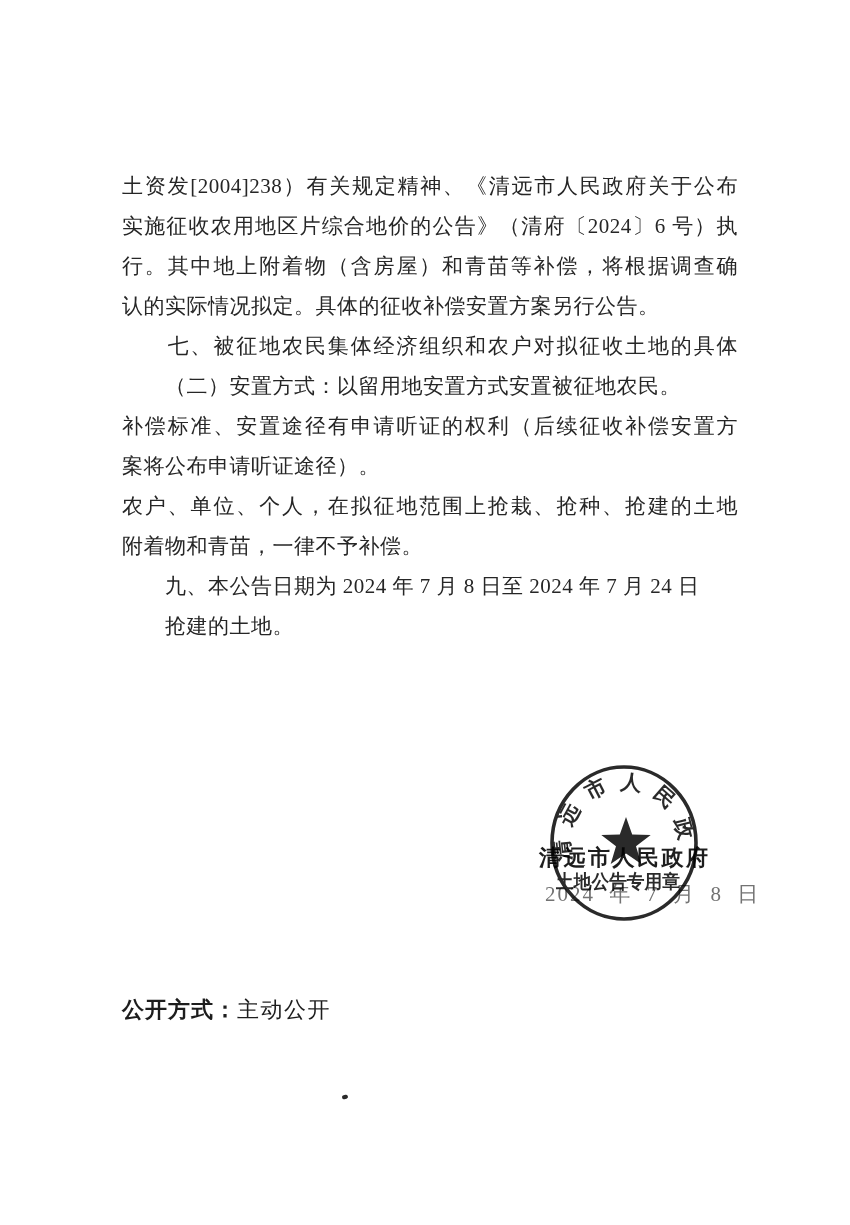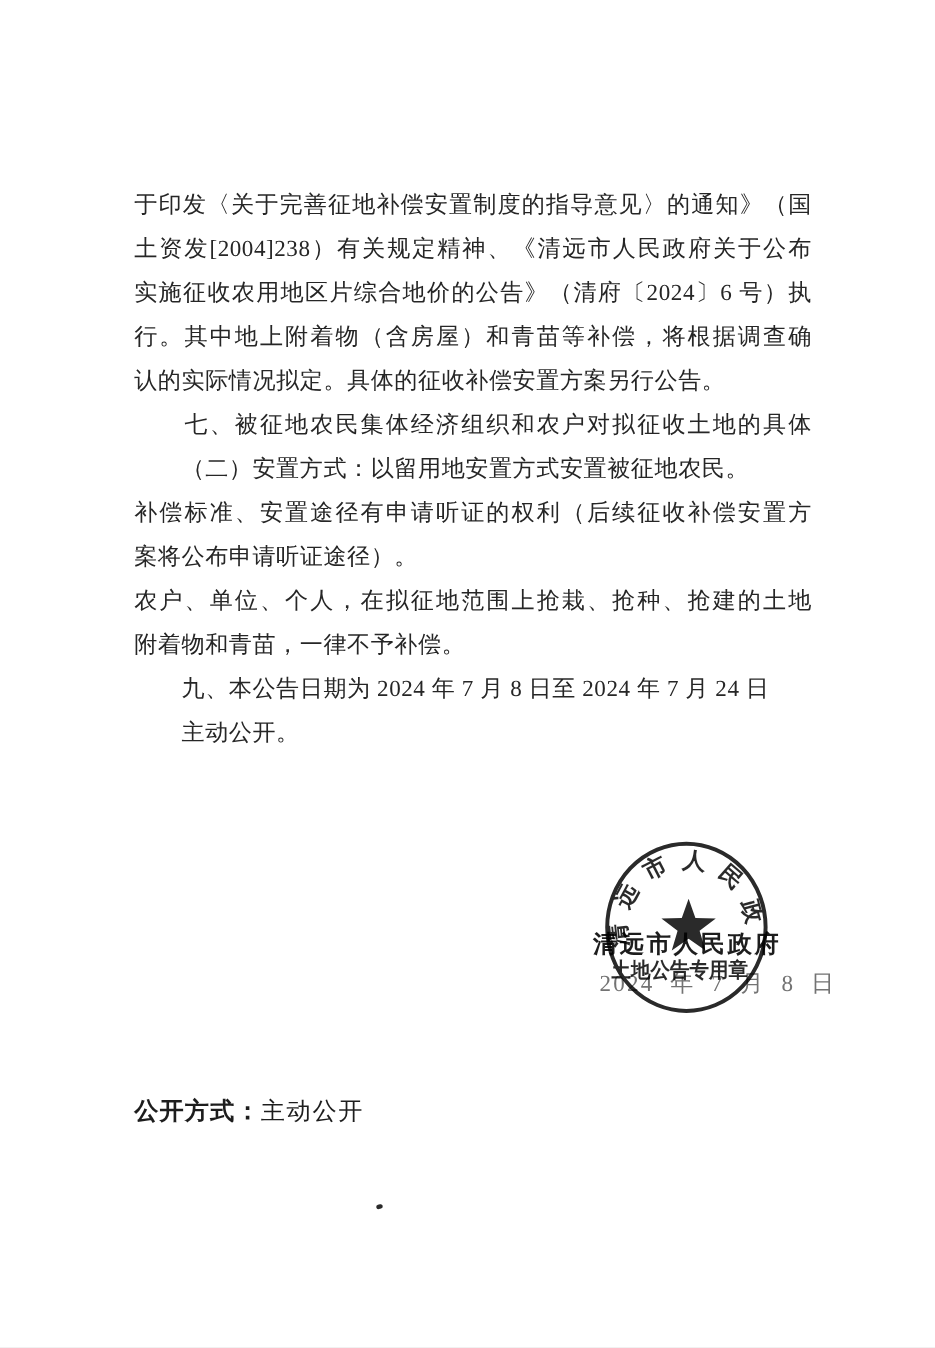--- a/index.html
+++ b/index.html
@@ -81,33 +81,32 @@
     border-radius:2px;
     transform:rotate(-15deg);
   }
 </style>
 </head>
 <body>
 
 <div class="page">
 
   <div class="body-text">
-    <div class="line justify">于印发〈关于完善征地补偿安置制度的指导意见〉的通知》（国</div>
     <div class="line justify">土资发[2004]238）有关规定精神、《清远市人民政府关于公布</div>
     <div class="line justify">实施征收农用地区片综合地价的公告》（清府〔2024〕6 号）执</div>
     <div class="line justify">行。其中地上附着物（含房屋）和青苗等补偿，将根据调查确</div>
     <div class="line">认的实际情况拟定。具体的征收补偿安置方案另行公告。</div>
     <div class="line justify">　　七、被征地农民集体经济组织和农户对拟征收土地的具体</div>
     <div class="line">　　（二）安置方式：以留用地安置方式安置被征地农民。</div>
     <div class="line justify">补偿标准、安置途径有申请听证的权利（后续征收补偿安置方</div>
     <div class="line">案将公布申请听证途径）。</div>
     <div class="line justify">农户、单位、个人，在拟征地范围上抢栽、抢种、抢建的土地</div>
     <div class="line">附着物和青苗，一律不予补偿。</div>
     <div class="line">　　九、本公告日期为 2024 年 7 月 8 日至 2024 年 7 月 24 日</div>
-    <div class="line">　　主动公开。</div>
+    <div class="line">　　抢建的土地。</div>
   </div>
 
   <div class="sig-name">清远市人民政府</div>
   <div class="sig-date">2024 年 7 月 8 日</div>
 
   <svg class="seal" viewBox="0 0 170 170" xmlns="http://www.w3.org/2000/svg">
     <ellipse cx="84" cy="88" rx="72" ry="76" fill="none" stroke="#1c1c1c" stroke-width="3.6"></ellipse>
     <path id="sealArcPath" d="M 32 107 A 55 55 0 1 1 136 107" fill="none"></path>
     <text font-size="21" font-weight="bold" fill="#1c1c1c" font-family="Liberation Serif, DejaVu Serif, serif">
       <textPath href="#sealArcPath" startOffset="2" textLength="218" lengthAdjust="spacing">清远市人民政府</textPath>

